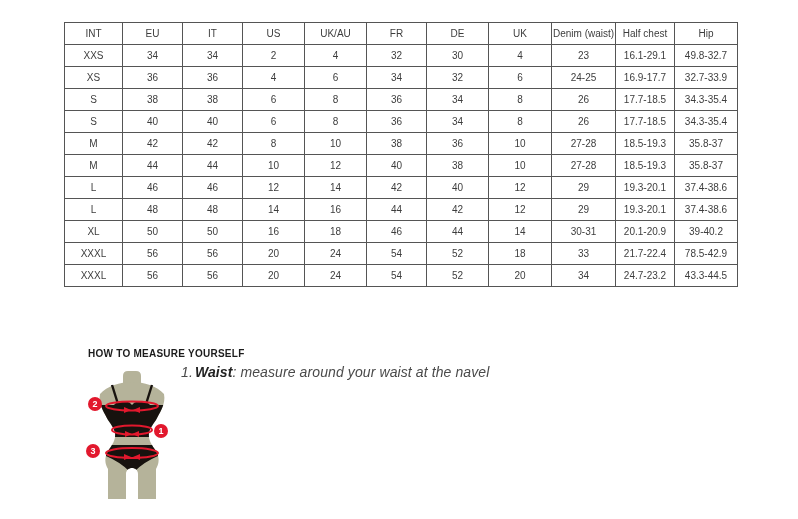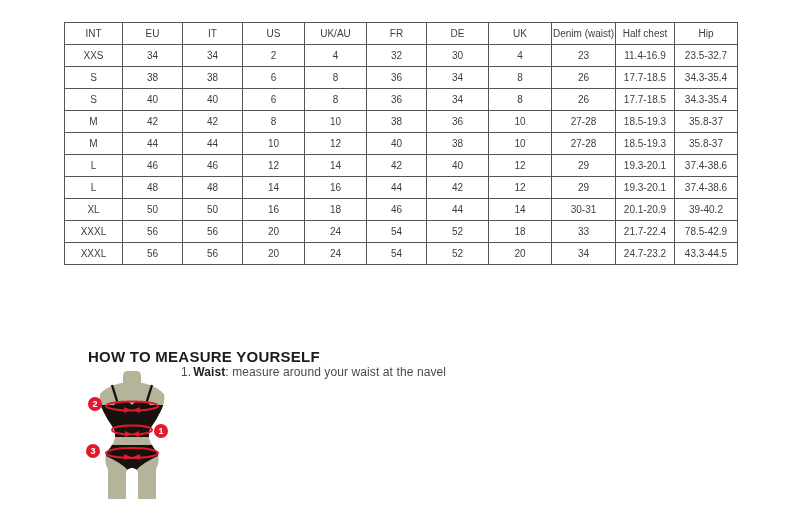--- a/index.html
+++ b/index.html
@@ -26,39 +26,40 @@
     color:var(--table-text,#3d3d3d);
     text-align:center;
     vertical-align:middle;
     white-space:nowrap;
     overflow:hidden;
     background:#fff;
   }
   
   .measure-title{
     position:absolute;left:65px;top:348px;
-    font-size:15px;font-weight:bold;
+    font-size:10px;font-weight:bold;
     letter-spacing:.25px;
     color:#1c1c1c;
     padding-left:23px;
   }
   .figure-wrap{
     position:absolute;left:80px;top:369px;
     width:104px;height:132px;
   }
   .steps{
     position:absolute;left:181px;top:368px;
     width:420px;
   }
   .step{
-    font-size:12px;
+    font-size:14px;
     line-height:9px;
     color:#4a4a4a;
     margin-bottom:6.5px;
     letter-spacing:.1px;
+    font-style:italic;
   }
   .step .num{margin-right:2px;color:#4a4a4a;}
   .step b{color:#222222;font-weight:bold;}
 </style>
 </head>
 <body>
 
 <div class="page">
 
   <table class="size-table">
@@ -94,22 +95,35 @@
         <tr>
           <td>XXS</td>
           <td>34</td>
           <td>34</td>
           <td>2</td>
           <td>4</td>
           <td>32</td>
           <td>30</td>
           <td>4</td>
           <td>23</td>
-          <td>11.4-16.9</td>
-          <td>23.5-32.7</td>
+          <td>16.1-29.1</td>
+          <td>49.8-32.7</td>
+        </tr>
+        <tr>
+          <td>XS</td>
+          <td>36</td>
+          <td>36</td>
+          <td>4</td>
+          <td>6</td>
+          <td>34</td>
+          <td>32</td>
+          <td>6</td>
+          <td>24-25</td>
+          <td>16.9-17.7</td>
+          <td>32.7-33.9</td>
         </tr>
         <tr>
           <td>S</td>
           <td>38</td>
           <td>38</td>
           <td>6</td>
           <td>8</td>
           <td>36</td>
           <td>34</td>
           <td>8</td>

